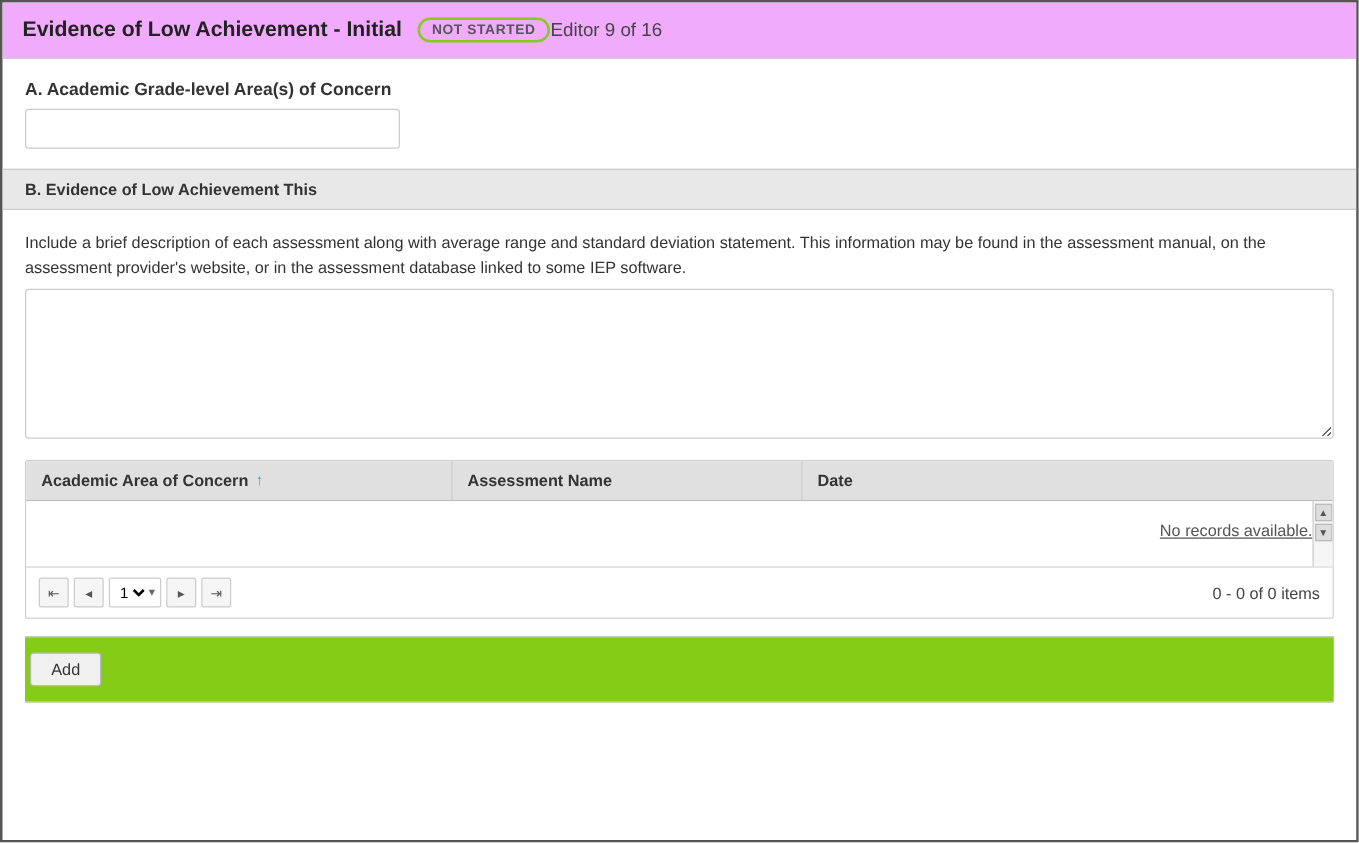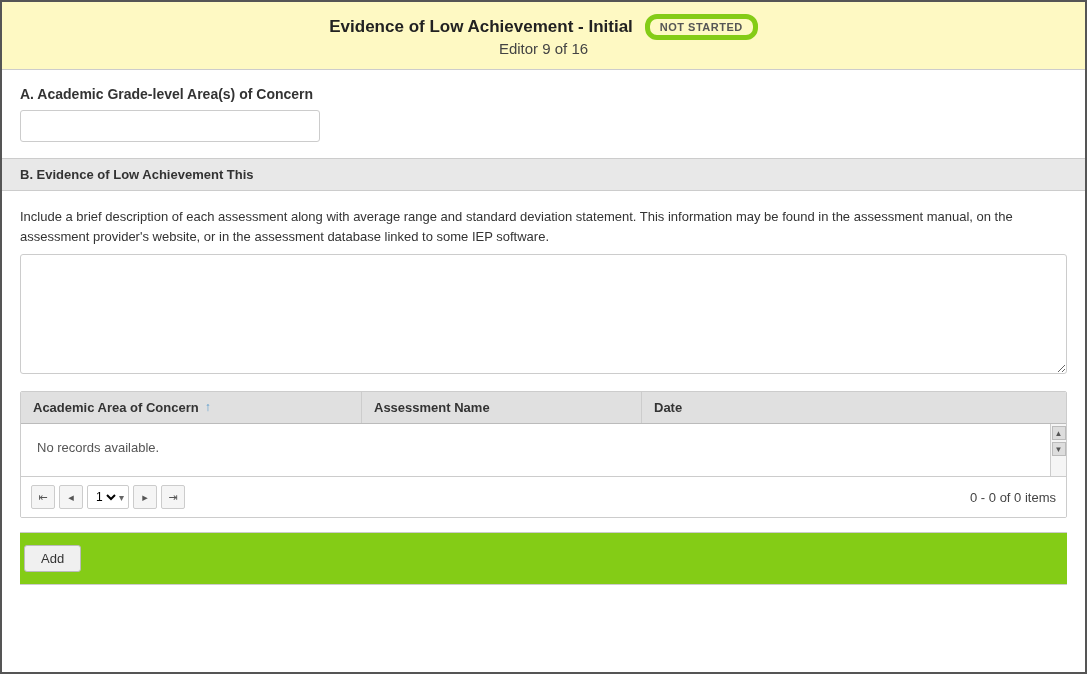--- a/index.html
+++ b/index.html
@@ -17,38 +17,37 @@
       width: 1087px;
       min-height: 674px;
       border: 2px solid #555;
       background: #fff;
       overflow: hidden;
     }
     
     .header {
       display: flex;
       align-items: center;
-      justify-content: space-between;
+      justify-content: flex-start;
       padding: 12px 16px;
       border-bottom: 1px solid #ccc;
-      background: #fef9c3;
-      flex-direction: column;
+      background: #f0abfc;
     }
     .header-left {
       display: flex;
       align-items: center;
       gap: 12px;
     }
     .header-title {
       font-size: 17px;
       font-weight: 600;
       color: #222;
     }
     .status-badge {
-      border: 5px solid #84cc16;
+      border: 2px solid #84cc16;
       border-radius: 12px;
       padding: 2px 10px;
       font-size: 11px;
       font-weight: 600;
       color: #555;
       letter-spacing: 0.5px;
     }
     .header-right {
       font-size: 15px;
       color: #444;
@@ -137,24 +136,25 @@
     }
     .sort-arrow {
       color: #5599cc;
       font-size: 12px;
     }
     .table-body {
       background: #fff;
       position: relative;
     }
     .no-records-row {
-      text-align: left;
+      text-align: right;
       padding: 16px;
       color: #555;
       font-size: 13px;
+      text-decoration: underline;
     }
     .scrollbar-area {
       position: absolute;
       right: 0;
       top: 0;
       width: 16px;
       height: 100%;
       border-left: 1px solid #ccc;
       background: #f5f5f5;
       display: flex;

